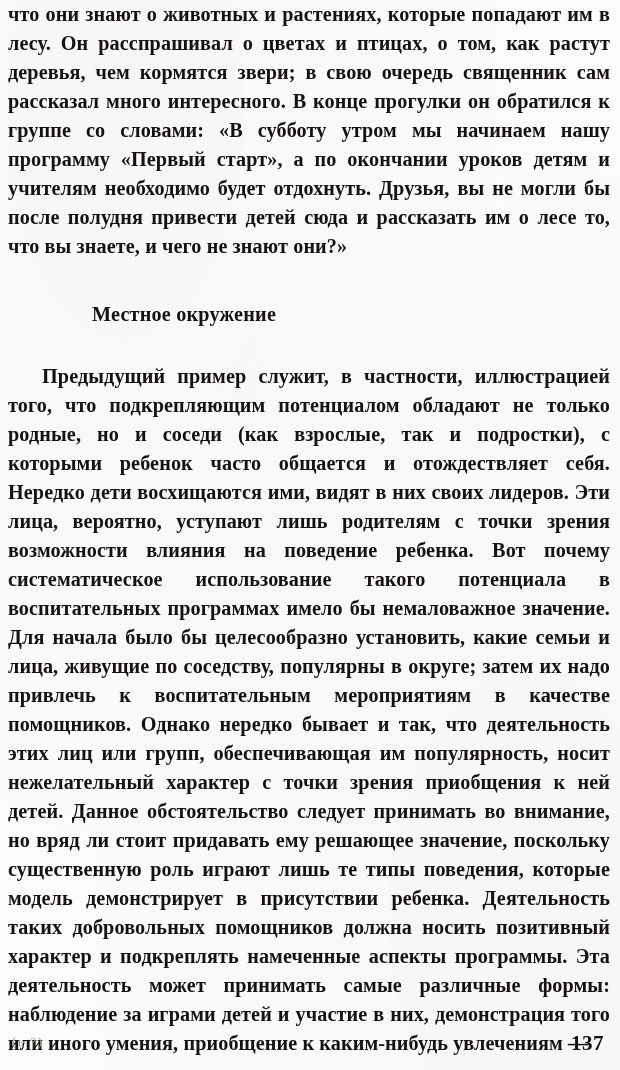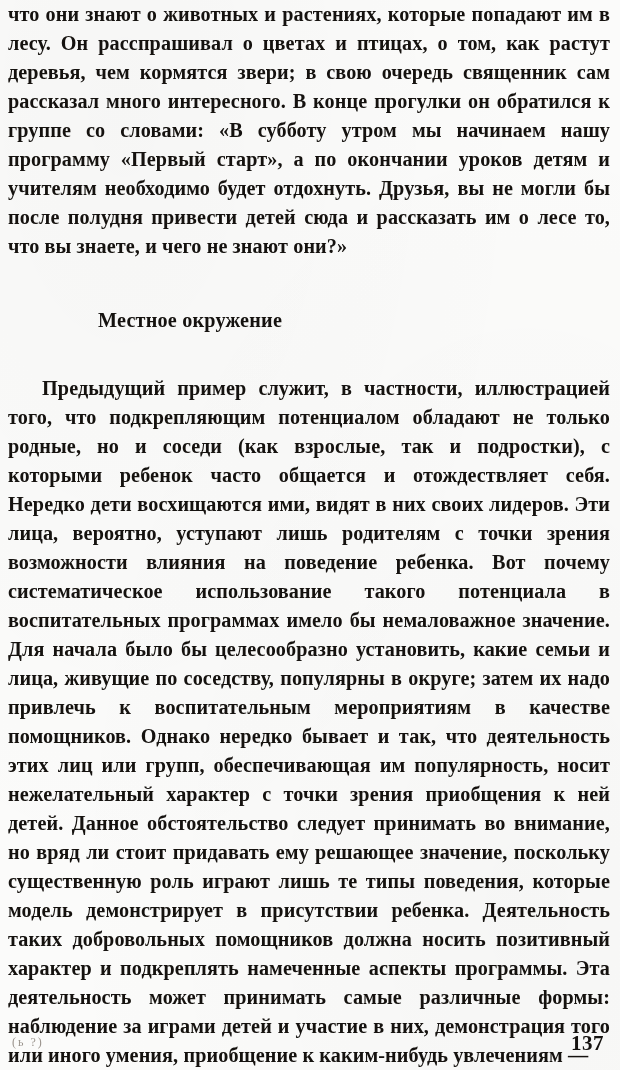--- a/index.html
+++ b/index.html
@@ -40,21 +40,21 @@
     -webkit-font-smoothing: none;
   }
   .para {
     margin: 0;
     text-indent: 0;
   }
   .para.indent {
     text-indent: 34px;
   }
   .section-heading {
-    margin: 12px;
+    margin: 6px;
     font-size: 20.2px;
     line-height: 29px;
     font-weight: 700;
     padding-left: 78px;
     letter-spacing: 0.2px;
   }
   .gap-before-heading { height: 31px; }
   .gap-after-heading { height: 27px; }
   .gap-para { height: 2px; }
   .folio {

